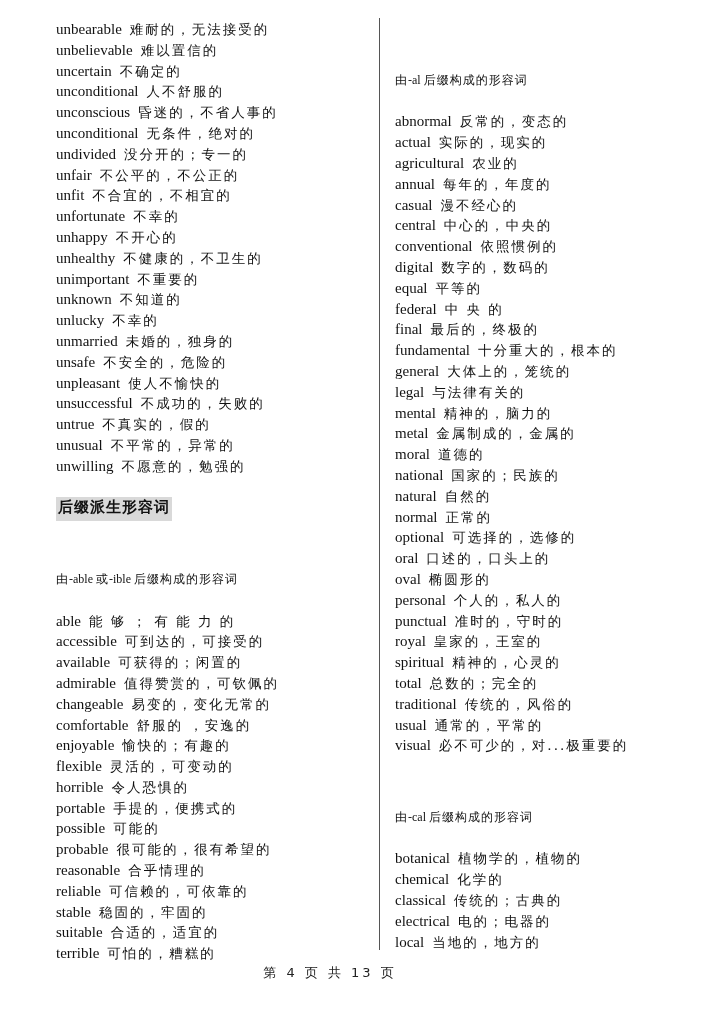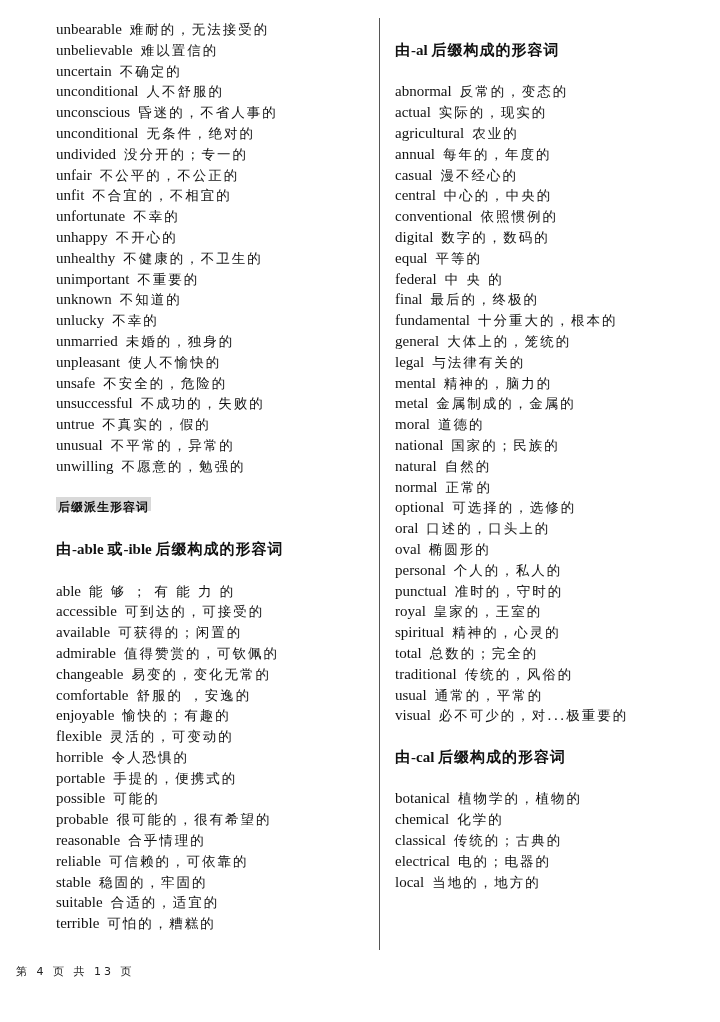--- a/index.html
+++ b/index.html
@@ -19,32 +19,33 @@
     .entry {
       height: 20.8px; line-height: 20.8px; font-size: 15px; white-space: nowrap;
     }
     .entry .word { display: inline-block; }
     .entry .def {
       font-family: "DejaVu Serif", serif; font-size: 13.5px; letter-spacing: 2px;
       margin-left: 8px;
     }
     .gap { height: 20.8px; }
     .heading {
-      height: 20.8px; line-height: 20.8px; font-size: 15px; font-weight: bold;
+      height: 20.8px; line-height: 20.8px; font-size: 12px; font-weight: normal;
       white-space: nowrap;
+      margin-top: 30px;
     }
     .heading .hz { font-family: "DejaVu Serif", serif; letter-spacing: 1px; }
     .section-title {
       display: inline-block; background: #d9d9d9; padding: 0 2px;
-      height: 14px; line-height: 20px; font-size: 12px; font-weight: bold;
+      height: 24px; line-height: 20px; font-size: 15px; font-weight: bold;
       font-family: "DejaVu Serif", serif; letter-spacing: 1px;
     }
     .footer {
-      position: absolute; top: 964px; left: 0; width: 628px; text-align: left;
-      font-family: "DejaVu Sans", sans-serif; font-size: 11px; letter-spacing: 3px;
+      position: absolute; top: 964px; left: 0; width: 628px; text-align: center;
+      font-family: "DejaVu Sans", sans-serif; font-size: 13px; letter-spacing: 3px;
       color: #222222;
     }
   </style>
 </head>
 <body>
 
 <div class="page">
 
   <div class="col col-left">
     <div id="un-list">
@@ -57,22 +58,22 @@
         <div class="entry"><span class="word">undivided</span><span class="def">没分开的；专一的</span></div>
         <div class="entry"><span class="word">unfair</span><span class="def">不公平的，不公正的</span></div>
         <div class="entry"><span class="word">unfit</span><span class="def">不合宜的，不相宜的</span></div>
         <div class="entry"><span class="word">unfortunate</span><span class="def">不幸的</span></div>
         <div class="entry"><span class="word">unhappy</span><span class="def">不开心的</span></div>
         <div class="entry"><span class="word">unhealthy</span><span class="def">不健康的，不卫生的</span></div>
         <div class="entry"><span class="word">unimportant</span><span class="def">不重要的</span></div>
         <div class="entry"><span class="word">unknown</span><span class="def">不知道的</span></div>
         <div class="entry"><span class="word">unlucky</span><span class="def">不幸的</span></div>
         <div class="entry"><span class="word">unmarried</span><span class="def">未婚的，独身的</span></div>
+        <div class="entry"><span class="word">unsafe</span><span class="def">不安全的，危险的</span></div>
         <div class="entry"><span class="word">unpleasant</span><span class="def">使人不愉快的</span></div>
-        <div class="entry"><span class="word">unsafe</span><span class="def">不安全的，危险的</span></div>
         <div class="entry"><span class="word">unsuccessful</span><span class="def">不成功的，失败的</span></div>
         <div class="entry"><span class="word">untrue</span><span class="def">不真实的，假的</span></div>
         <div class="entry"><span class="word">unusual</span><span class="def">不平常的，异常的</span></div>
         <div class="entry"><span class="word">unwilling</span><span class="def">不愿意的，勉强的</span></div>
       </div>
     <div class="gap"></div>
     <div style="height:20.8px;">
       <span class="section-title">后缀派生形容词</span>
     </div>
     <div class="gap"></div>

